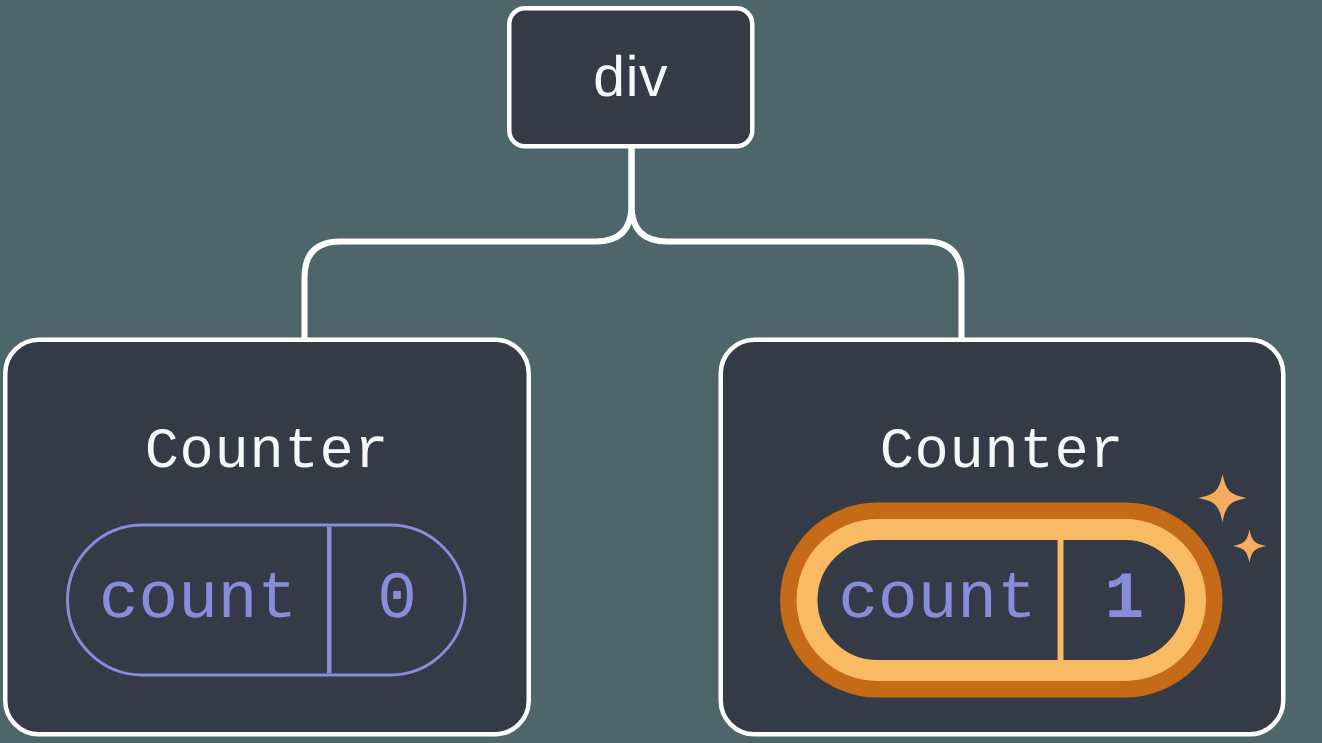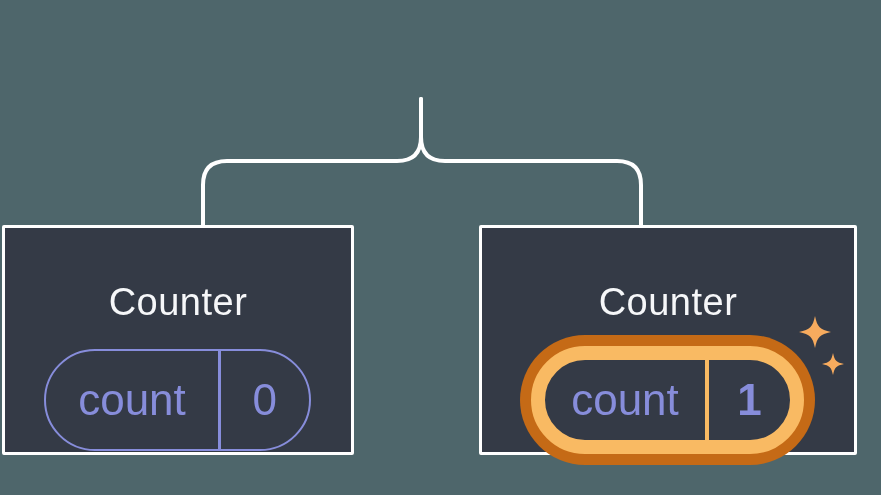--- a/index.html
+++ b/index.html
@@ -32,25 +32,26 @@
     box-sizing:border-box;
     background:var(--card-background);
     border:3.5px solid var(--border-white);
     border-radius:12px;
     display:flex;align-items:center;justify-content:center;
     color:var(--title-white);
     font-size:38px;line-height:1;
     letter-spacing:0.5px;
   }
   .card{
-    position:absolute;top:225px;height:230px;
+    position:absolute;top:225px;height:266px;
     box-sizing:border-box;
     background:var(--card-background);
     border:3.5px solid var(--border-white);
-    border-radius:2px;
+    border-radius:24px;
+    font-family:Liberation Mono, monospace;
   }
   .card-left{left:2px;width:352px;}
   .card-right{left:479px;width:378px;}
   .card-title{
     position:absolute;left:0;top:55px;width:100%;
     text-align:center;
     color:var(--title-white);
     font-size:38px;line-height:1;
     letter-spacing:0.5px;
   }
@@ -99,20 +100,23 @@
 </head>
 <body>
 
 <div class="stage">
 
   <svg class="connector-svg" viewBox="0 0 881 495" xmlns="http://www.w3.org/2000/svg" aria-hidden="true">
     <path d="M421 99 V137 Q421 161 397 161 H227 Q203 161 203 185 V226" fill="none" stroke="#ffffff" stroke-width="4" stroke-linecap="round"></path>
     <path d="M421 99 V137 Q421 161 445 161 H617 Q641 161 641 185 V226" fill="none" stroke="#ffffff" stroke-width="4" stroke-linecap="round"></path>
   </svg>
 
+  <div class="node-root">
+    <span>div</span>
+  </div>
 
   <div class="card card-left">
     <div class="card-title">Counter</div>
     <div class="pill pill-plain">
       <div class="pill-seg seg-key">count</div>
       <div class="pill-divider"></div>
       <div class="pill-seg seg-val">0</div>
     </div>
   </div>
 

